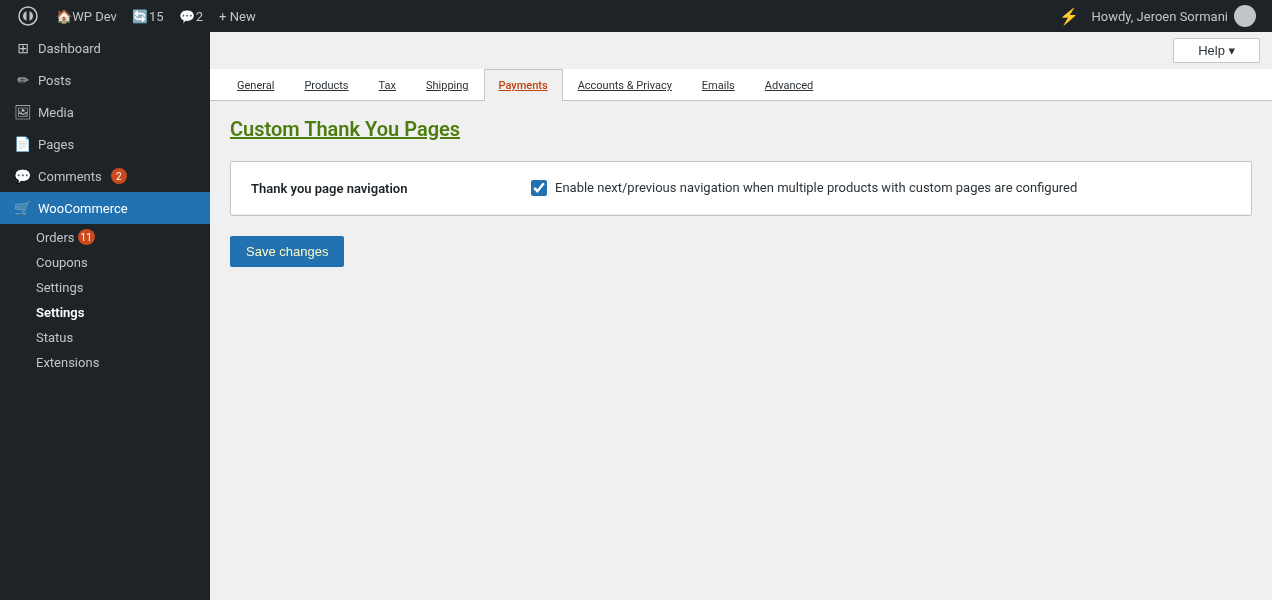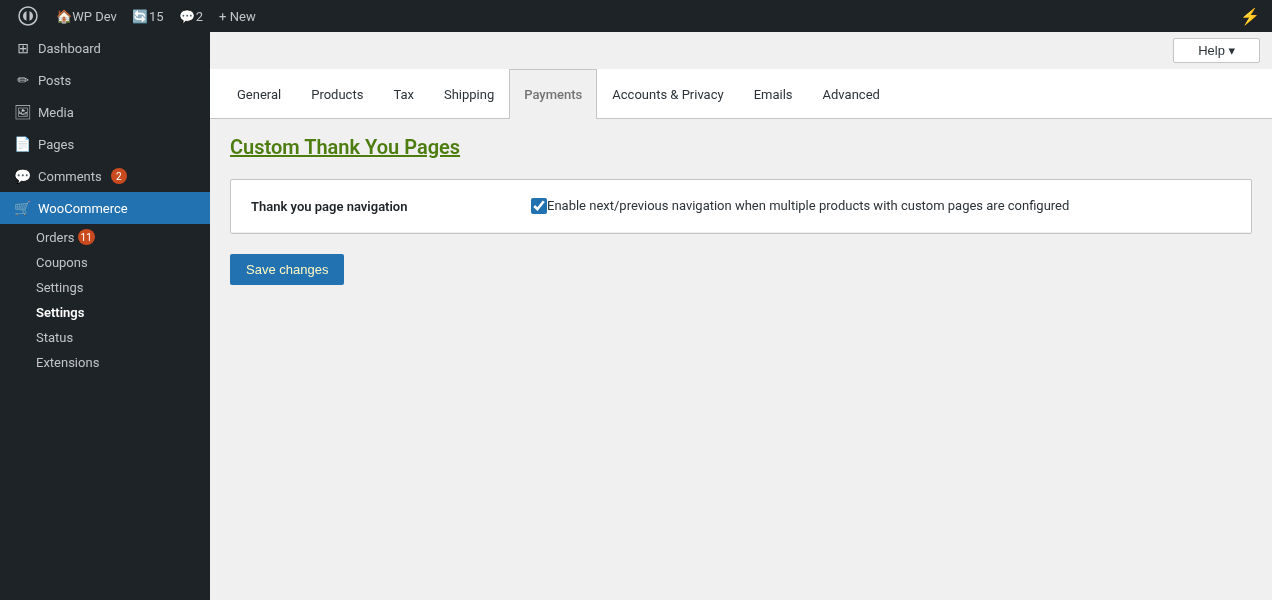--- a/index.html
+++ b/index.html
@@ -109,34 +109,35 @@
 
     
     .tabs-wrapper {
       background: #fff;
       border-bottom: 1px solid #c3c4c7;
       padding: 0 12px;
       display: flex;
       flex-wrap: wrap;
     }
     .tab {
-      padding: 17px 14px;
-      font-size: 13px;
+      padding: 9px 14px;
+      font-size: 11px;
       cursor: pointer;
       color: #2c3338;
       border: 1px solid transparent;
       border-bottom: none;
       margin-bottom: -1px;
       background: transparent;
+      text-decoration: underline;
     }
     .tab.active {
       background: #f0f0f1;
       border-color: #c3c4c7;
       border-bottom-color: #f0f0f1;
-      color: #737373;
+      color: #c2410c;
       font-weight: 500;
     }
 
     
     .page-content {
       padding: 16px 20px;
       background: #f0f0f1;
       flex: 1;
     }
 
@@ -180,21 +181,21 @@
       width: 280px;
       flex-shrink: 0;
       font-weight: 600;
       color: #1d2327;
       padding-top: 2px;
       font-size: 13px;
     }
     .settings-control {
       display: flex;
       align-items: flex-start;
-      gap: 0;
+      gap: 8px;
       flex: 1;
     }
     .settings-control input[type="checkbox"] {
       width: 16px;
       height: 16px;
       margin-top: 2px;
       flex-shrink: 0;
       accent-color: #2271b1;
       cursor: pointer;
     }
@@ -239,20 +240,24 @@
   <div class="adminbar-item">
     <span>💬</span>
     <span>2</span>
   </div>
   <div class="adminbar-item">
     <span>+ New</span>
   </div>
   <div class="adminbar-spacer"></div>
   <div class="adminbar-right">
     <span class="lightning-icon">⚡</span>
+    <div class="adminbar-item">
+      <span>Howdy, Jeroen Sormani</span>
+      <span style="margin-left:6px; width:22px; height:22px; background:#c3c4c7; border-radius:50%; display:inline-block; vertical-align:middle;"></span>
+    </div>
   </div>
 </div>
 
 <div class="main-layout">
 
   <div id="sidebar">
     <div class="sidebar-item">
       <span class="s-icon">⊞</span>
       <span>Dashboard</span>
     </div>

